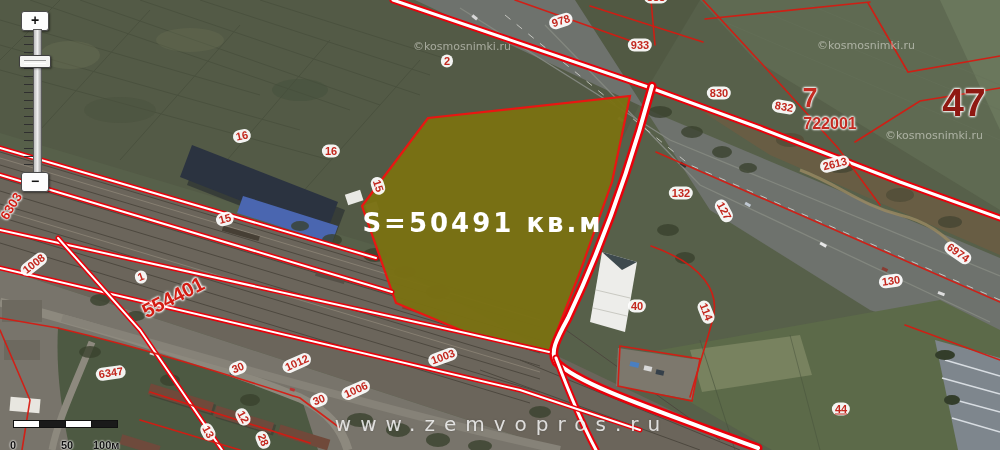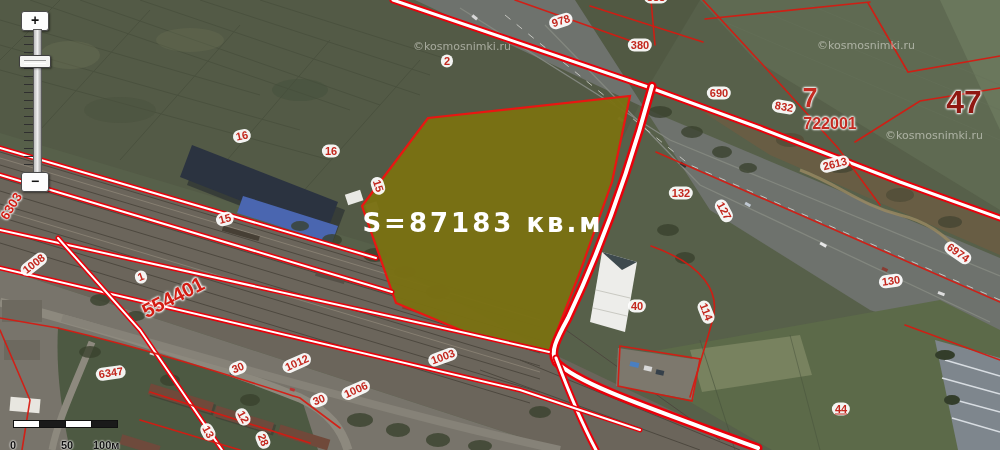--- a/index.html
+++ b/index.html
@@ -258,32 +258,32 @@
       <path d="M140,420 L240,450"></path>
       <path d="M905,325 L1000,360"></path>
       <path d="M0,330 L30,400 L22,450"></path>
       <path d="M590,6 L703,42"></path>
       <path d="M651,0 L655,45"></path>
       <path d="M515,0 L648,47"></path>
     </g>
   </g>
 </svg>
 
-<div id="parcel-area">S=87183 кв.м</div>
+<div id="parcel-area">S=50491 кв.м</div>
 
 <div id="labels-layer">
       <div class="plabel b" style="left: 561px; top: 21px; transform: translate(-50%, -50%) rotate(-18deg);">978</div>
-      <div class="plabel b" style="left: 640px; top: 45px; transform: translate(-50%, -50%) rotate(0deg);">380</div>
+      <div class="plabel b" style="left: 640px; top: 45px; transform: translate(-50%, -50%) rotate(0deg);">933</div>
       <div class="plabel b" style="left: 656px; top: -3px; transform: translate(-50%, -50%) rotate(0deg);">888</div>
       <div class="plabel b" style="left: 447px; top: 61px; transform: translate(-50%, -50%) rotate(0deg);">2</div>
       <div class="plabel b" style="left: 242px; top: 136px; transform: translate(-50%, -50%) rotate(-12deg);">16</div>
       <div class="plabel b" style="left: 331px; top: 151px; transform: translate(-50%, -50%) rotate(0deg);">16</div>
       <div class="plabel b" style="left: 225px; top: 219px; transform: translate(-50%, -50%) rotate(-15deg);">15</div>
       <div class="plabel b" style="left: 378px; top: 186px; transform: translate(-50%, -50%) rotate(72deg);">15</div>
-      <div class="plabel b" style="left: 719px; top: 93px; transform: translate(-50%, -50%) rotate(0deg);">690</div>
+      <div class="plabel b" style="left: 719px; top: 93px; transform: translate(-50%, -50%) rotate(0deg);">830</div>
       <div class="plabel b" style="left: 784px; top: 107px; transform: translate(-50%, -50%) rotate(10deg);">832</div>
       <div class="plabel b" style="left: 835px; top: 164px; transform: translate(-50%, -50%) rotate(-14deg);">2613</div>
       <div class="plabel b" style="left: 681px; top: 193px; transform: translate(-50%, -50%) rotate(0deg);">132</div>
       <div class="plabel b" style="left: 724px; top: 211px; transform: translate(-50%, -50%) rotate(62deg);">127</div>
       <div class="plabel b" style="left: 958px; top: 253px; transform: translate(-50%, -50%) rotate(35deg);">6974</div>
       <div class="plabel b" style="left: 891px; top: 281px; transform: translate(-50%, -50%) rotate(-8deg);">130</div>
       <div class="plabel b" style="left: 637px; top: 306px; transform: translate(-50%, -50%) rotate(0deg);">40</div>
       <div class="plabel b" style="left: 706px; top: 312px; transform: translate(-50%, -50%) rotate(68deg);">114</div>
       <div class="plabel b" style="left: 841px; top: 409px; transform: translate(-50%, -50%) rotate(0deg); text-decoration: underline;">44</div>
       <div class="plabel b" style="left: 111px; top: 373px; transform: translate(-50%, -50%) rotate(-8deg);">6347</div>
@@ -292,25 +292,26 @@
       <div class="plabel b" style="left: 297px; top: 363px; transform: translate(-50%, -50%) rotate(-24deg);">1012</div>
       <div class="plabel b" style="left: 238px; top: 368px; transform: translate(-50%, -50%) rotate(-22deg);">30</div>
       <div class="plabel b" style="left: 319px; top: 400px; transform: translate(-50%, -50%) rotate(-22deg);">30</div>
       <div class="plabel b" style="left: 356px; top: 390px; transform: translate(-50%, -50%) rotate(-24deg);">1006</div>
       <div class="plabel b" style="left: 443px; top: 357px; transform: translate(-50%, -50%) rotate(-20deg);">1003</div>
       <div class="plabel b" style="left: 243px; top: 417px; transform: translate(-50%, -50%) rotate(62deg);">12</div>
       <div class="plabel b" style="left: 208px; top: 432px; transform: translate(-50%, -50%) rotate(62deg);">13</div>
       <div class="plabel b" style="left: 263px; top: 440px; transform: translate(-50%, -50%) rotate(68deg);">28</div>
       <div class="plabel p" style="left: 810px; top: 98px; transform: translate(-50%, -50%) rotate(0deg); font-size: 27px; color: rgb(196, 43, 34);">7</div>
       <div class="plabel p" style="left: 806px; top: 124px; transform: translate(-50%, -50%) rotate(0deg); font-size: 16px; color: rgb(196, 43, 34); margin-left: 24px;">722001</div>
-      <div class="plabel p" style="left: 964px; top: 102px; transform: translate(-50%, -50%) rotate(0deg); font-size: 32px; color: rgb(143, 24, 18);">47</div>
+      <div class="plabel p" style="left: 964px; top: 102px; transform: translate(-50%, -50%) rotate(0deg); font-size: 39px; color: rgb(143, 24, 18);">47</div>
       <div class="plabel p" style="left: 173px; top: 297px; transform: translate(-50%, -50%) rotate(-27deg); font-size: 20px; color: rgb(211, 28, 19);">554401</div>
       <div class="plabel p" style="left: 11px; top: 206px; transform: translate(-50%, -50%) rotate(-58deg); font-size: 13px; color: rgb(211, 28, 19);">6303</div>
     </div>
 
+<div id="wm-site">www.zemvopros.ru</div>
 <div id="wm-imagery-layer">
       <div class="kwm" style="left: 462px; top: 46px;">©kosmosnimki.ru</div>
       <div class="kwm" style="left: 866px; top: 45px;">©kosmosnimki.ru</div>
       <div class="kwm" style="left: 934px; top: 135px;">©kosmosnimki.ru</div>
     </div>
 
 <div id="zoomctl">
   <div class="zbtn" style="left:21px;top:11px;">+</div>
   <div id="zticks"></div>
   <div id="ztrack"></div>

